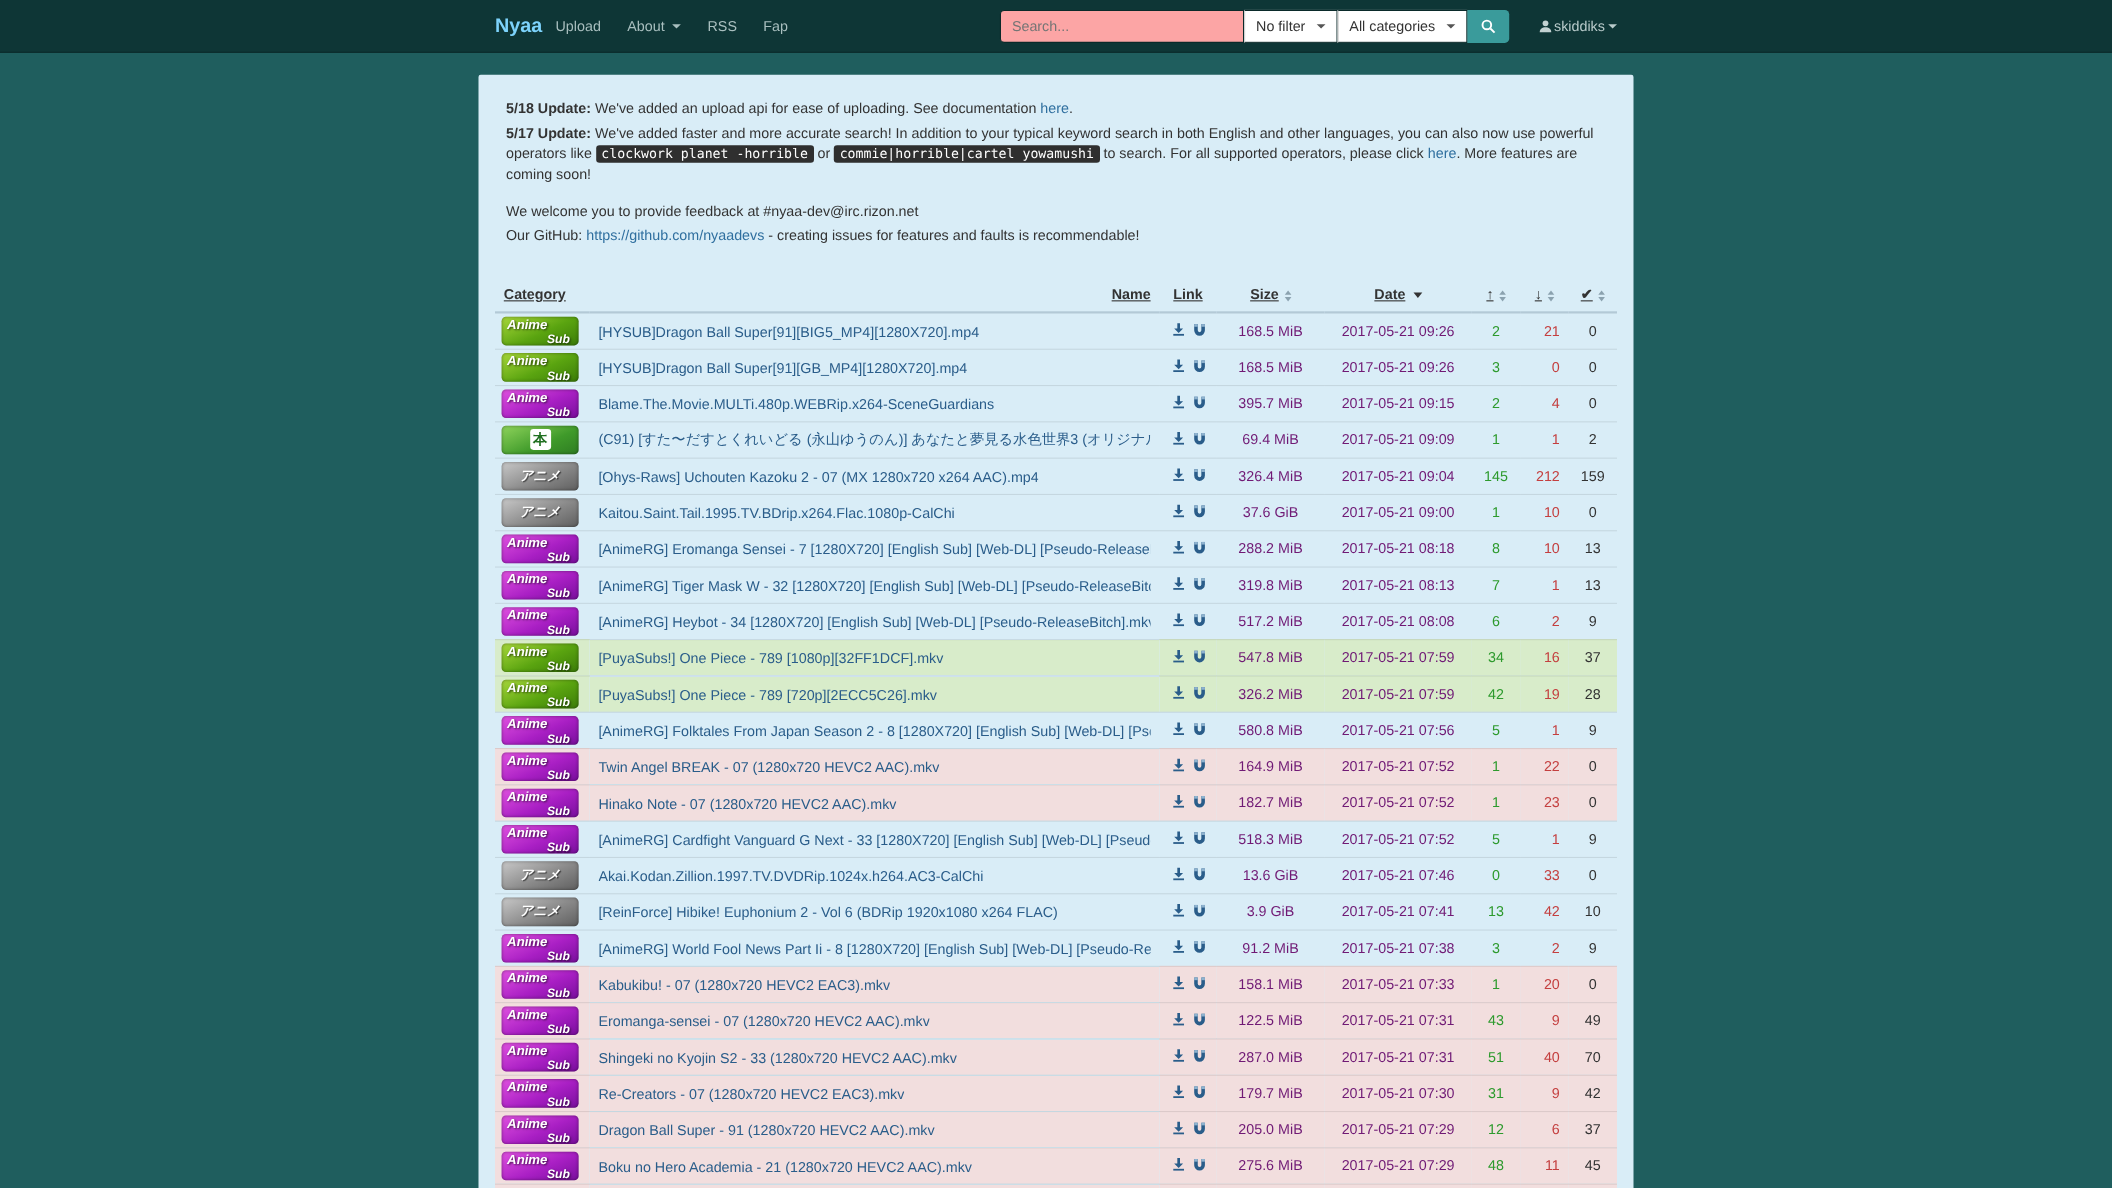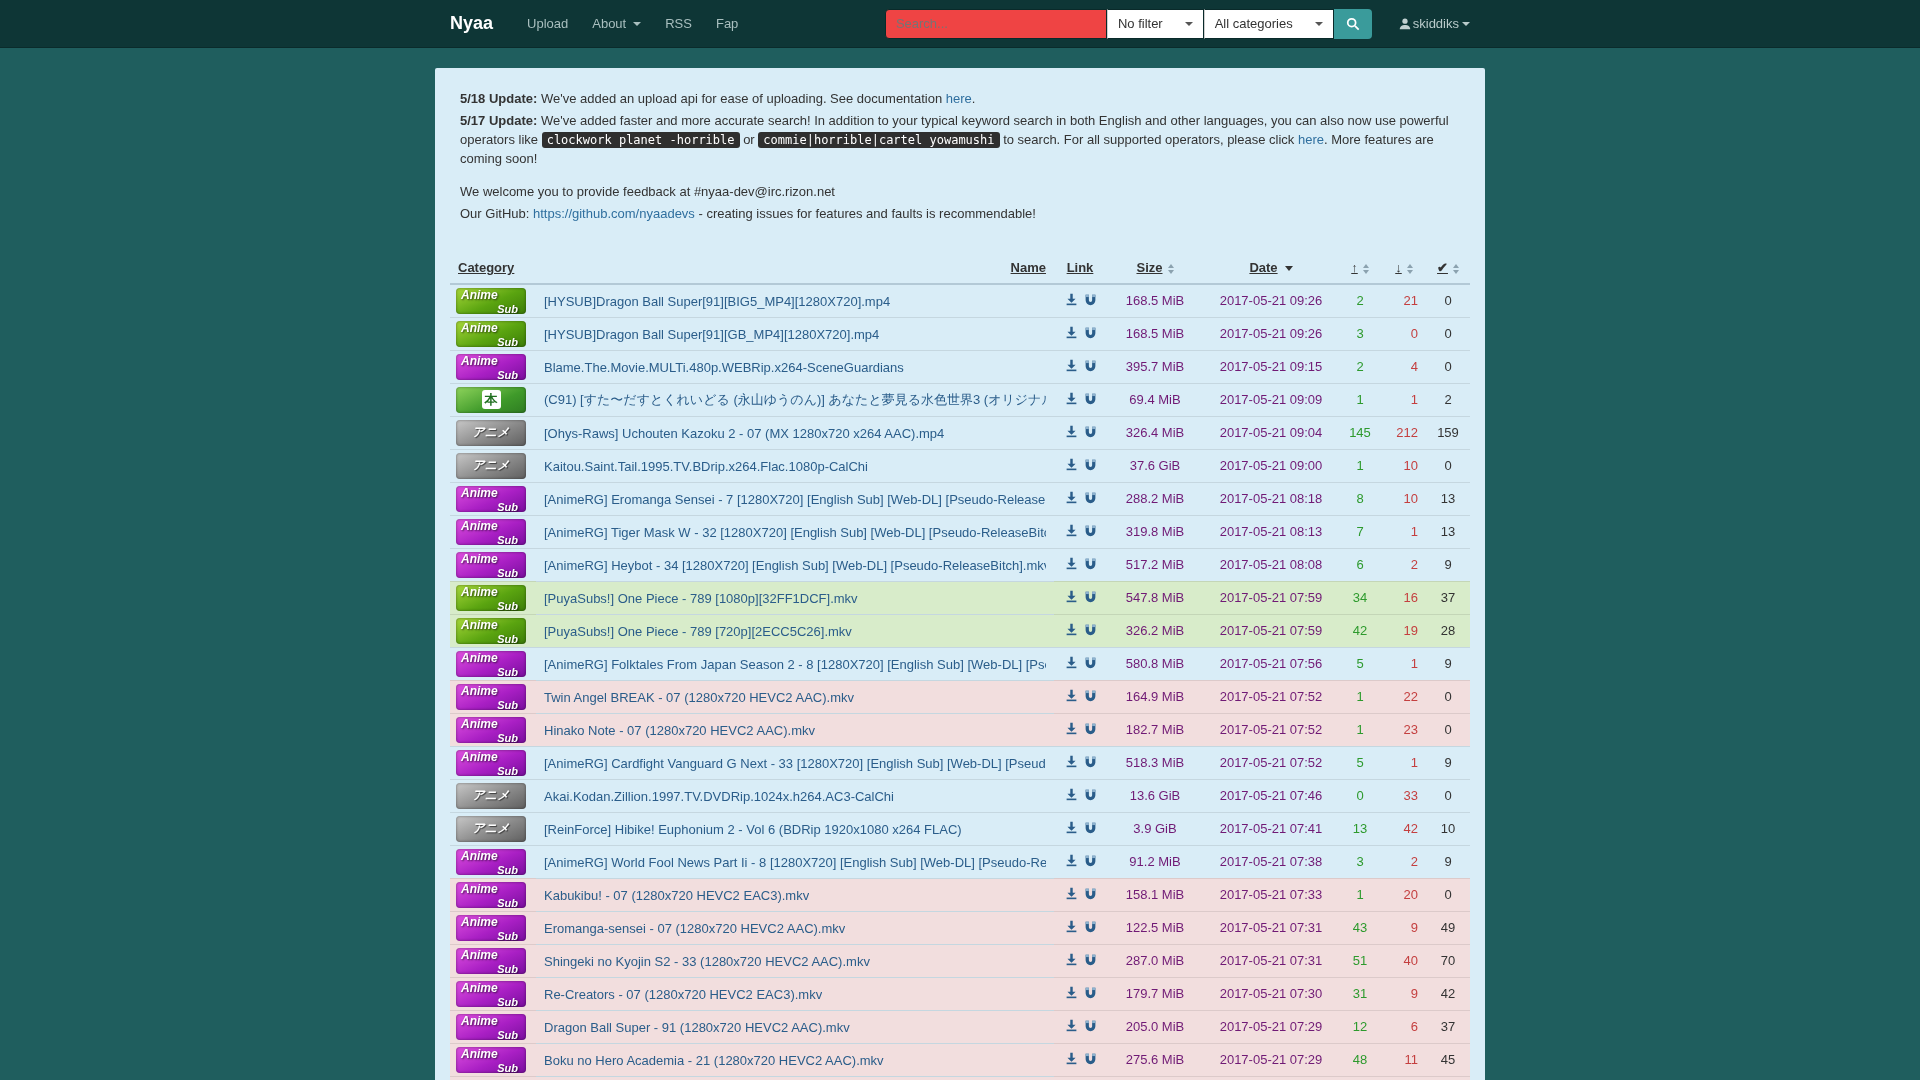--- a/index.html
+++ b/index.html
@@ -14,44 +14,44 @@
   
   .navbar {
     height: 48px; background: #0e3636; border-bottom: 1px solid #0a2b2b;
     display: flex; width: 100%;
   }
   .nav-inner {
     width: 1050px; margin: 0 auto; padding: 0 15px;
     display: flex; align-items: center;
   }
   .brand {
-    color: #ffffff; font-size: 18px; font-weight: bold;
-    margin-right: 22px; text-decoration: none; cursor: pointer;
+    color: #7dd3fc; font-size: 18px; font-weight: bold;
+    text-decoration: none; cursor: pointer;
   }
   .nav-link {
     color: #a9bfbf; text-decoration: none; font-size: 13px;
     padding: 0 12px; height: 48px; display: inline-flex; align-items: center;
     cursor: pointer; gap: 5px;
   }
   .caret {
     display: inline-block; width: 0; height: 0;
     border-left: 4px solid transparent; border-right: 4px solid transparent;
     border-top: 4px solid currentColor; margin-left: 2px;
   }
   .nav-right { margin-left: auto; display: flex; align-items: center; }
   .input-group { display: flex; align-items: center; height: 30px; }
   .search-input {
     width: 222px; height: 30px; border: 1px solid #0a2a2a;
     border-radius: 4px 0 0 4px; padding: 5px 10px; font-size: 13px;
     font-family: "Liberation Sans", sans-serif; outline: none; color: #333;
-    background: #ef4444;
+    background: #fca5a5;
   }
   .nav-select {
     height: 30px; background: #fff; border: 1px solid #0a2a2a; border-left: 1px solid #cfcfcf;
-    display: flex; align-items: center; gap: 20px; padding: 0 10px;
+    display: flex; align-items: center; gap: 8px; padding: 0 10px;
     font-size: 13px; color: #333; cursor: pointer; white-space: nowrap;
   }
   .nav-select .caret { border-top-color: #555; }
   .search-btn {
     width: 38px; height: 30px; border: none; border-radius: 0 4px 4px 0;
     background: #3a9b9b; display: flex; align-items: center; justify-content: center;
     cursor: pointer;
   }
   .user-menu {
     margin-left: 26px; color: #b9cbcb; display: flex; align-items: center;

